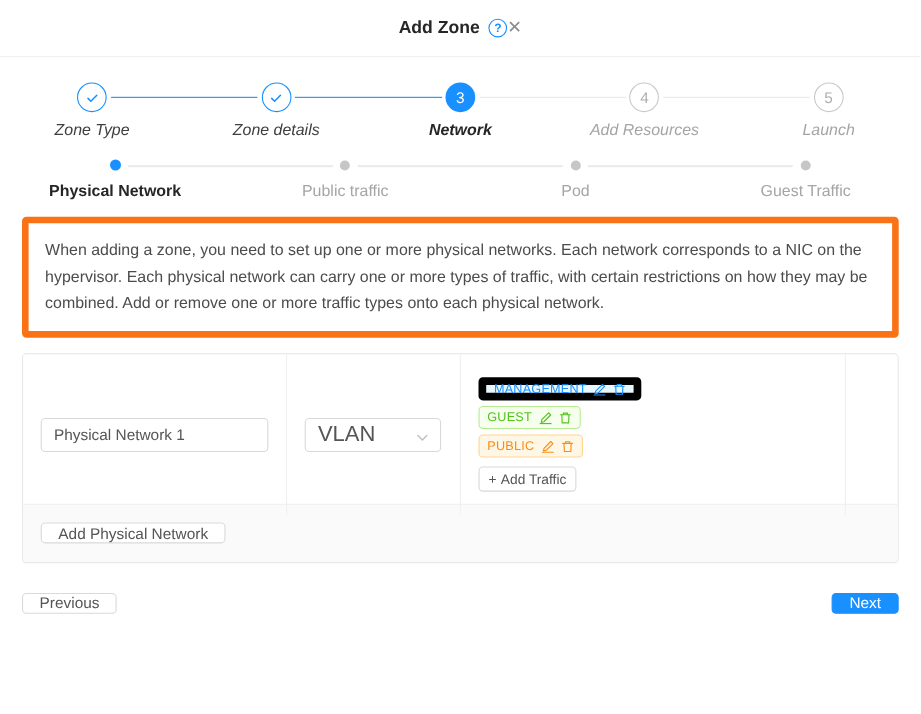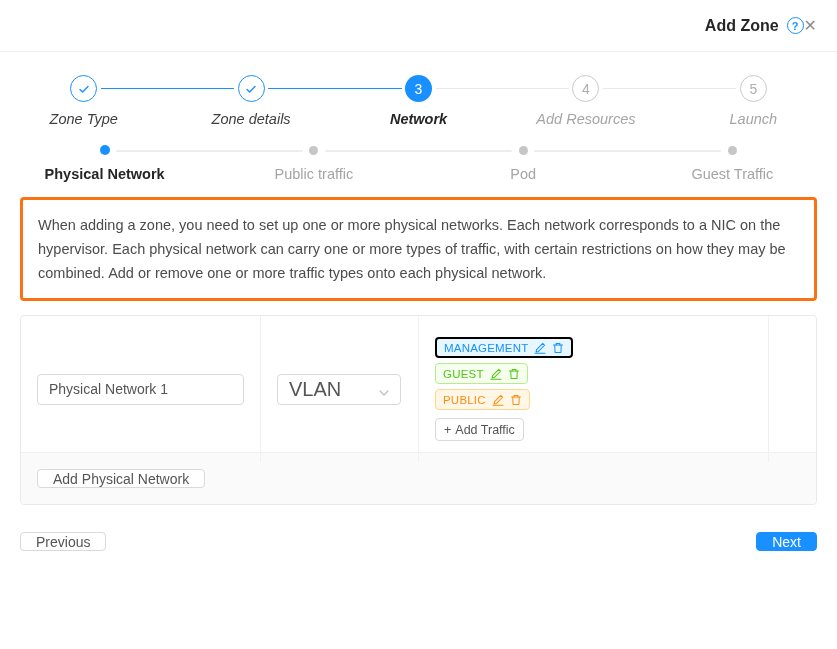--- a/index.html
+++ b/index.html
@@ -2,21 +2,21 @@
 <html><head>
 <meta charset="utf-8">
 <style>
   * { margin:0; padding:0; box-sizing:border-box; }
   html,body { width:837px; height:649px; background:#fff; overflow:hidden;
               font-family:"Liberation Sans", sans-serif; }
   .dialog { width:837px; height:649px; background:#fff; display:flex; flex-direction:column; }
 
   
   .dlg-header { height:52px; flex:0 0 52px; display:flex; align-items:center;
-                justify-content:flex-end; padding:0 20px; border-bottom:1px solid #f0f0f0; }
+                justify-content:center; padding:0 20px; border-bottom:1px solid #f0f0f0; }
   .title-wrap { display:flex; align-items:center; gap:8px; }
   .title { font-size:16px; font-weight:600; color:#262626; }
   .help { width:17px; height:17px; border:1px solid #1890ff; color:#1890ff; border-radius:50%;
           font-size:11px; font-weight:700; display:flex; align-items:center; justify-content:center; cursor:pointer; }
   .close { color:#8c8c8c; font-size:16px; cursor:pointer; line-height:1; }
 
   
   .steps-main { display:flex; padding-top:23px; }
   .step { flex:1; position:relative; text-align:center; }
   .step:not(:last-child)::after { content:""; position:absolute; top:13px;
@@ -37,42 +37,42 @@
   .sstep { flex:1; position:relative; text-align:center; }
   .sstep:not(:last-child)::after { content:""; position:absolute; top:4px;
         left:calc(50% + 11px); right:calc(-50% + 11px); height:2px; background:#ececec; border-radius:1px; }
   .sstep-dot { width:9px; height:9px; border-radius:50%; background:#c6c6c6; margin:0 auto;
                position:relative; z-index:1; }
   .sstep.active .sstep-dot { background:#1890ff; width:10px; height:10px; margin-top:-1px; }
   .sstep-label { margin-top:11px; font-size:14.5px; color:#a5a5a5; }
   .sstep.active .sstep-label { color:#262626; font-weight:600; }
 
   
-  .info-box { margin:15px 20px 0; border:3px solid #f97316; border-radius:4px;
+  .info-box { margin:15px 20px 0; border:6px solid #f97316; border-radius:4px;
               padding:13px 15px; font-size:14.5px; color:#4c4c4c; line-height:24px; }
 
   
   .table-card { margin:14px 20px 0; border:1px solid #e9e9e9; border-radius:4px; }
   .t-header, .t-row { display:grid; grid-template-columns:240px 158px 350px 1fr; }
   .t-header { background:#fafafa; border-bottom:1px solid #f0f0f0; border-radius:4px 4px 0 0; }
   .th { padding:17px 16px; font-size:14px; font-weight:500; color:#262626; }
   .th:not(:last-child), .td:not(:last-child) { border-right:1px solid #f0f0f0; }
   .t-row { height:137px; border-bottom:1px solid #f0f0f0; }
   .td-center { display:flex; align-items:center; padding:0 16px; }
   .text-input { width:100%; height:31px; border:1px solid #d9d9d9; border-radius:4px;
                 padding:0 11px; font-size:14px; color:#555; outline:none;
                 font-family:"Liberation Sans", sans-serif; }
   .select { width:124px; height:31px; border:1px solid #d9d9d9; border-radius:4px;
             display:flex; align-items:center; justify-content:space-between;
             padding:0 11px; font-size:20px; color:#555; cursor:pointer; background:#fff; }
   .td-tags { padding:21px 16px; display:flex; flex-direction:column; align-items:flex-start; gap:5px; }
   .tag { display:inline-flex; align-items:center; gap:6px; height:21px; padding:0 7px;
          border-radius:4px; font-size:11.5px; letter-spacing:.2px; }
   .tag svg { cursor:pointer; }
-  .tag-blue   { background:#e6f7ff; border:2px solid #000000; color:#1890ff; }
+  .tag-blue   { background:#e6f7ff; border:7px solid #000000; color:#1890ff; }
   .tag-green  { background:#f6ffed; border:1px solid #b7eb8f; color:#52c41a; }
   .tag-orange { background:#fff7e6; border:1px solid #ffd591; color:#fa8c16; }
   .btn-add-traffic { margin-top:3px; height:23px; padding:0 8px; display:inline-flex;
          align-items:center; gap:4px; background:#fff; border:1px solid #d9d9d9;
          border-radius:4px; font-size:12.5px; color:#555; cursor:pointer;
          font-family:"Liberation Sans", sans-serif; }
   .t-footer { background:#fafafa; padding:16px; border-radius:0 0 4px 4px; }
 
   .btn { height:19px; padding:0 15px; background:#fff; border:1px solid #d9d9d9;
          border-radius:4px; font-size:14px; color:#555; cursor:pointer;

